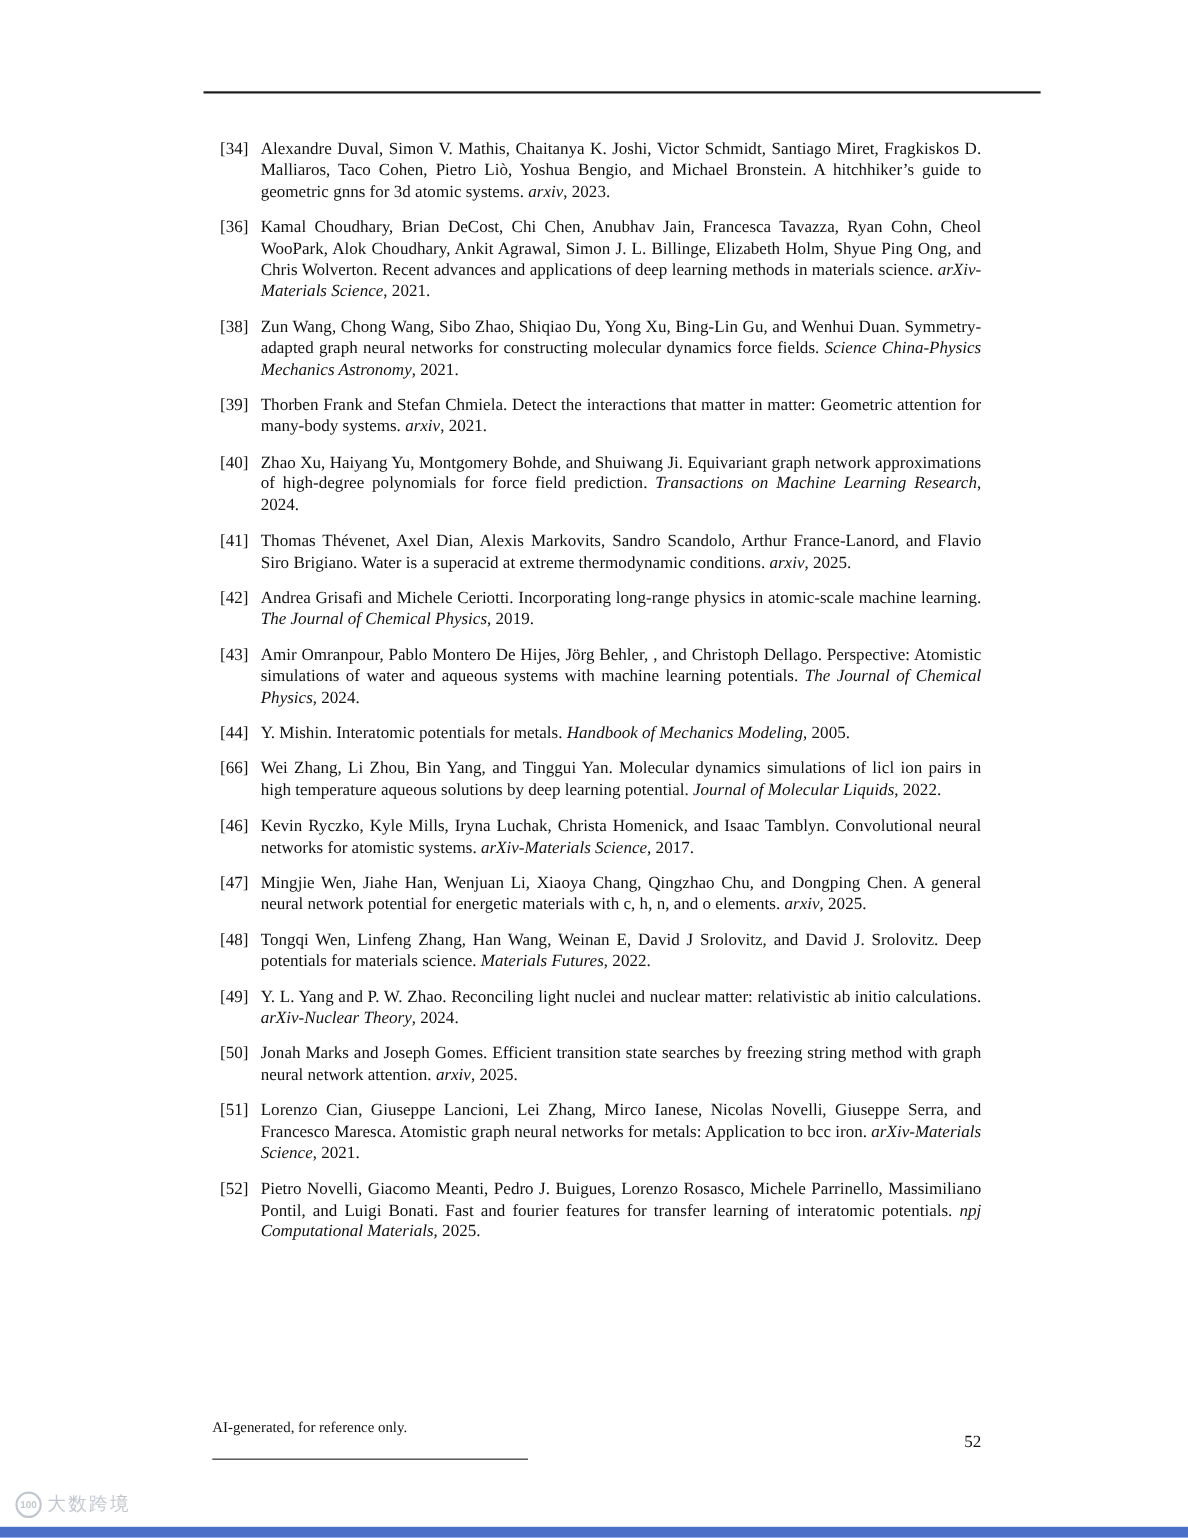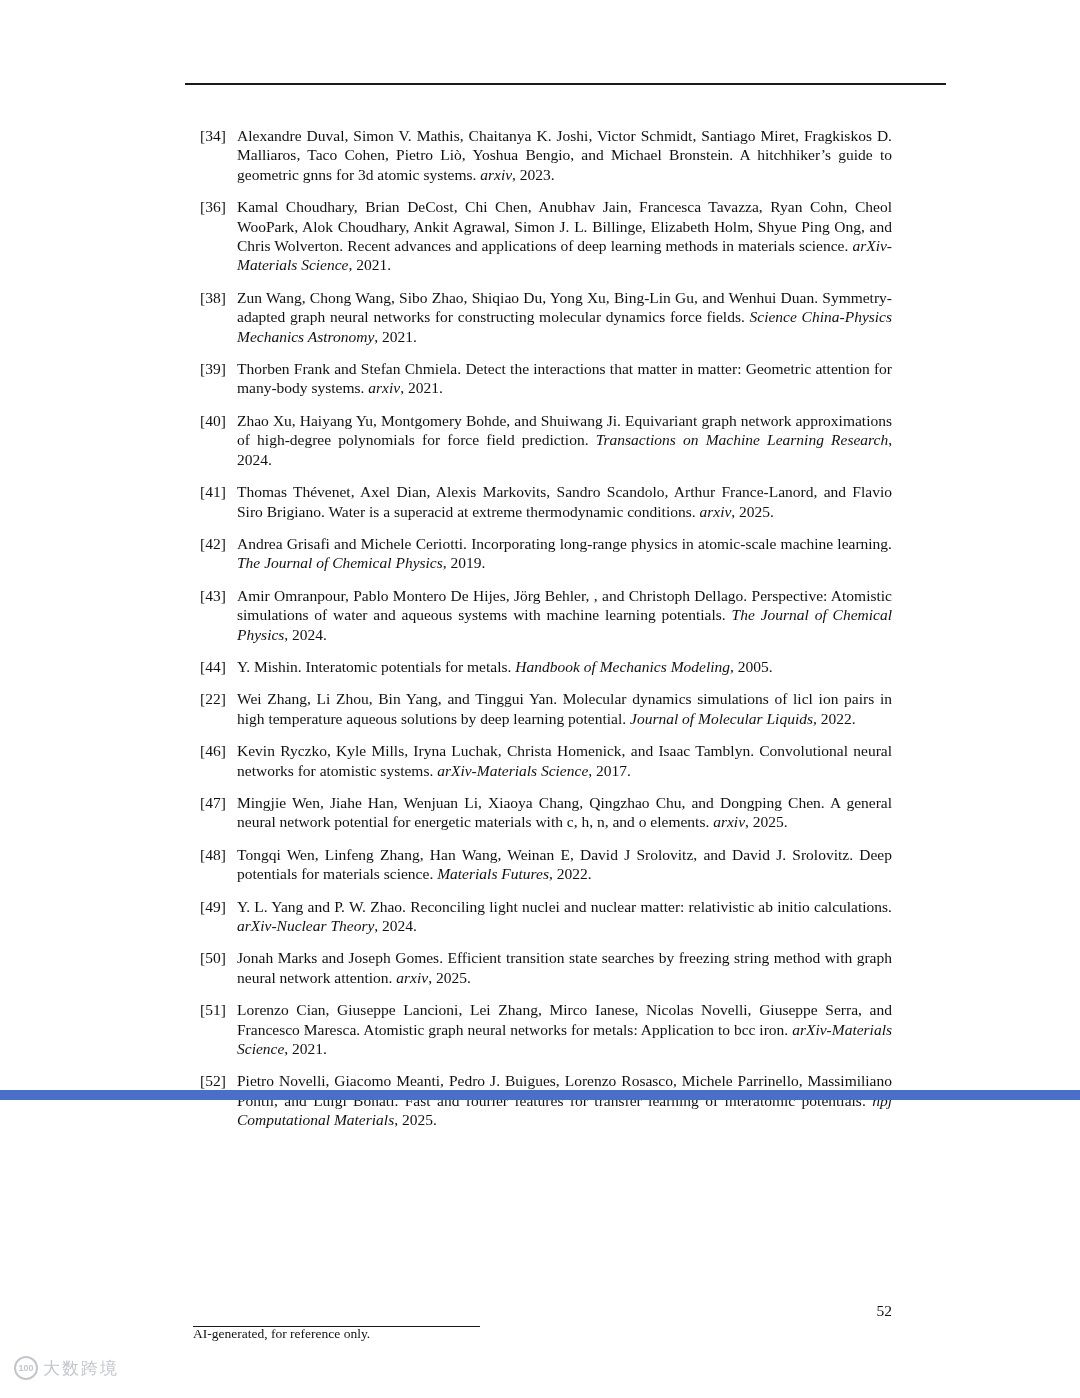--- a/index.html
+++ b/index.html
@@ -11,21 +11,21 @@
     width: 1080px;
     height: 1398px;
     position: relative;
     overflow: hidden;
     font-family: "Liberation Serif", serif;
     color: #111111;
   }
   .page {
     position: relative;
     width: 1080px;
-    height: 1100px;
+    height: 1398px;
     background: #ffffff;
   }
   .top-rule {
     position: absolute;
     left: 185px;
     top: 83px;
     width: 761px;
     height: 1.5px;
     background: #1a1a1a;
   }
@@ -67,28 +67,27 @@
     top: 1326px;
     width: 287px;
     height: 1px;
     background: #1a1a1a;
   }
   .footer-note {
     position: absolute;
     left: 193px;
     top: 1290px;
     font-size: 13.5px;
-    margin-top: 36px;
   }
   .watermark {
     position: absolute;
     left: 14px;
     top: 1356px;
     display: flex;
-    align-items: center;
+    align-items: flex-start;
     gap: 5px;
     font-family: "Liberation Sans", sans-serif;
     opacity: 0.9;
   }
   .watermark-logo {
     width: 24px;
     height: 24px;
     border: 2px solid currentColor;
     border-radius: 50%;
     display: flex;
@@ -147,21 +146,21 @@
       </div>
       <div class="ref">
         <span class="ref-label">[43]</span>
         <div class="ref-text"><span>Amir Omranpour, Pablo Montero De Hijes, Jörg Behler, , and Christoph Dellago. Perspective: Atomistic simulations of water and aqueous systems with machine learning potentials.</span> <i>The Journal of Chemical Physics</i><span>, 2024.</span></div>
       </div>
       <div class="ref">
         <span class="ref-label">[44]</span>
         <div class="ref-text"><span>Y. Mishin. Interatomic potentials for metals.</span> <i>Handbook of Mechanics Modeling</i><span>, 2005.</span></div>
       </div>
       <div class="ref">
-        <span class="ref-label">[22]</span>
+        <span class="ref-label">[66]</span>
         <div class="ref-text"><span>Wei Zhang, Li Zhou, Bin Yang, and Tinggui Yan. Molecular dynamics simulations of licl ion pairs in high temperature aqueous solutions by deep learning potential.</span> <i>Journal of Molecular Liquids</i><span>, 2022.</span></div>
       </div>
       <div class="ref">
         <span class="ref-label">[46]</span>
         <div class="ref-text"><span>Kevin Ryczko, Kyle Mills, Iryna Luchak, Christa Homenick, and Isaac Tamblyn. Convolutional neural networks for atomistic systems.</span> <i>arXiv-Materials Science</i><span>, 2017.</span></div>
       </div>
       <div class="ref">
         <span class="ref-label">[47]</span>
         <div class="ref-text"><span>Mingjie Wen, Jiahe Han, Wenjuan Li, Xiaoya Chang, Qingzhao Chu, and Dongping Chen. A general neural network potential for energetic materials with c, h, n, and o elements.</span> <i>arxiv</i><span>, 2025.</span></div>
       </div>

